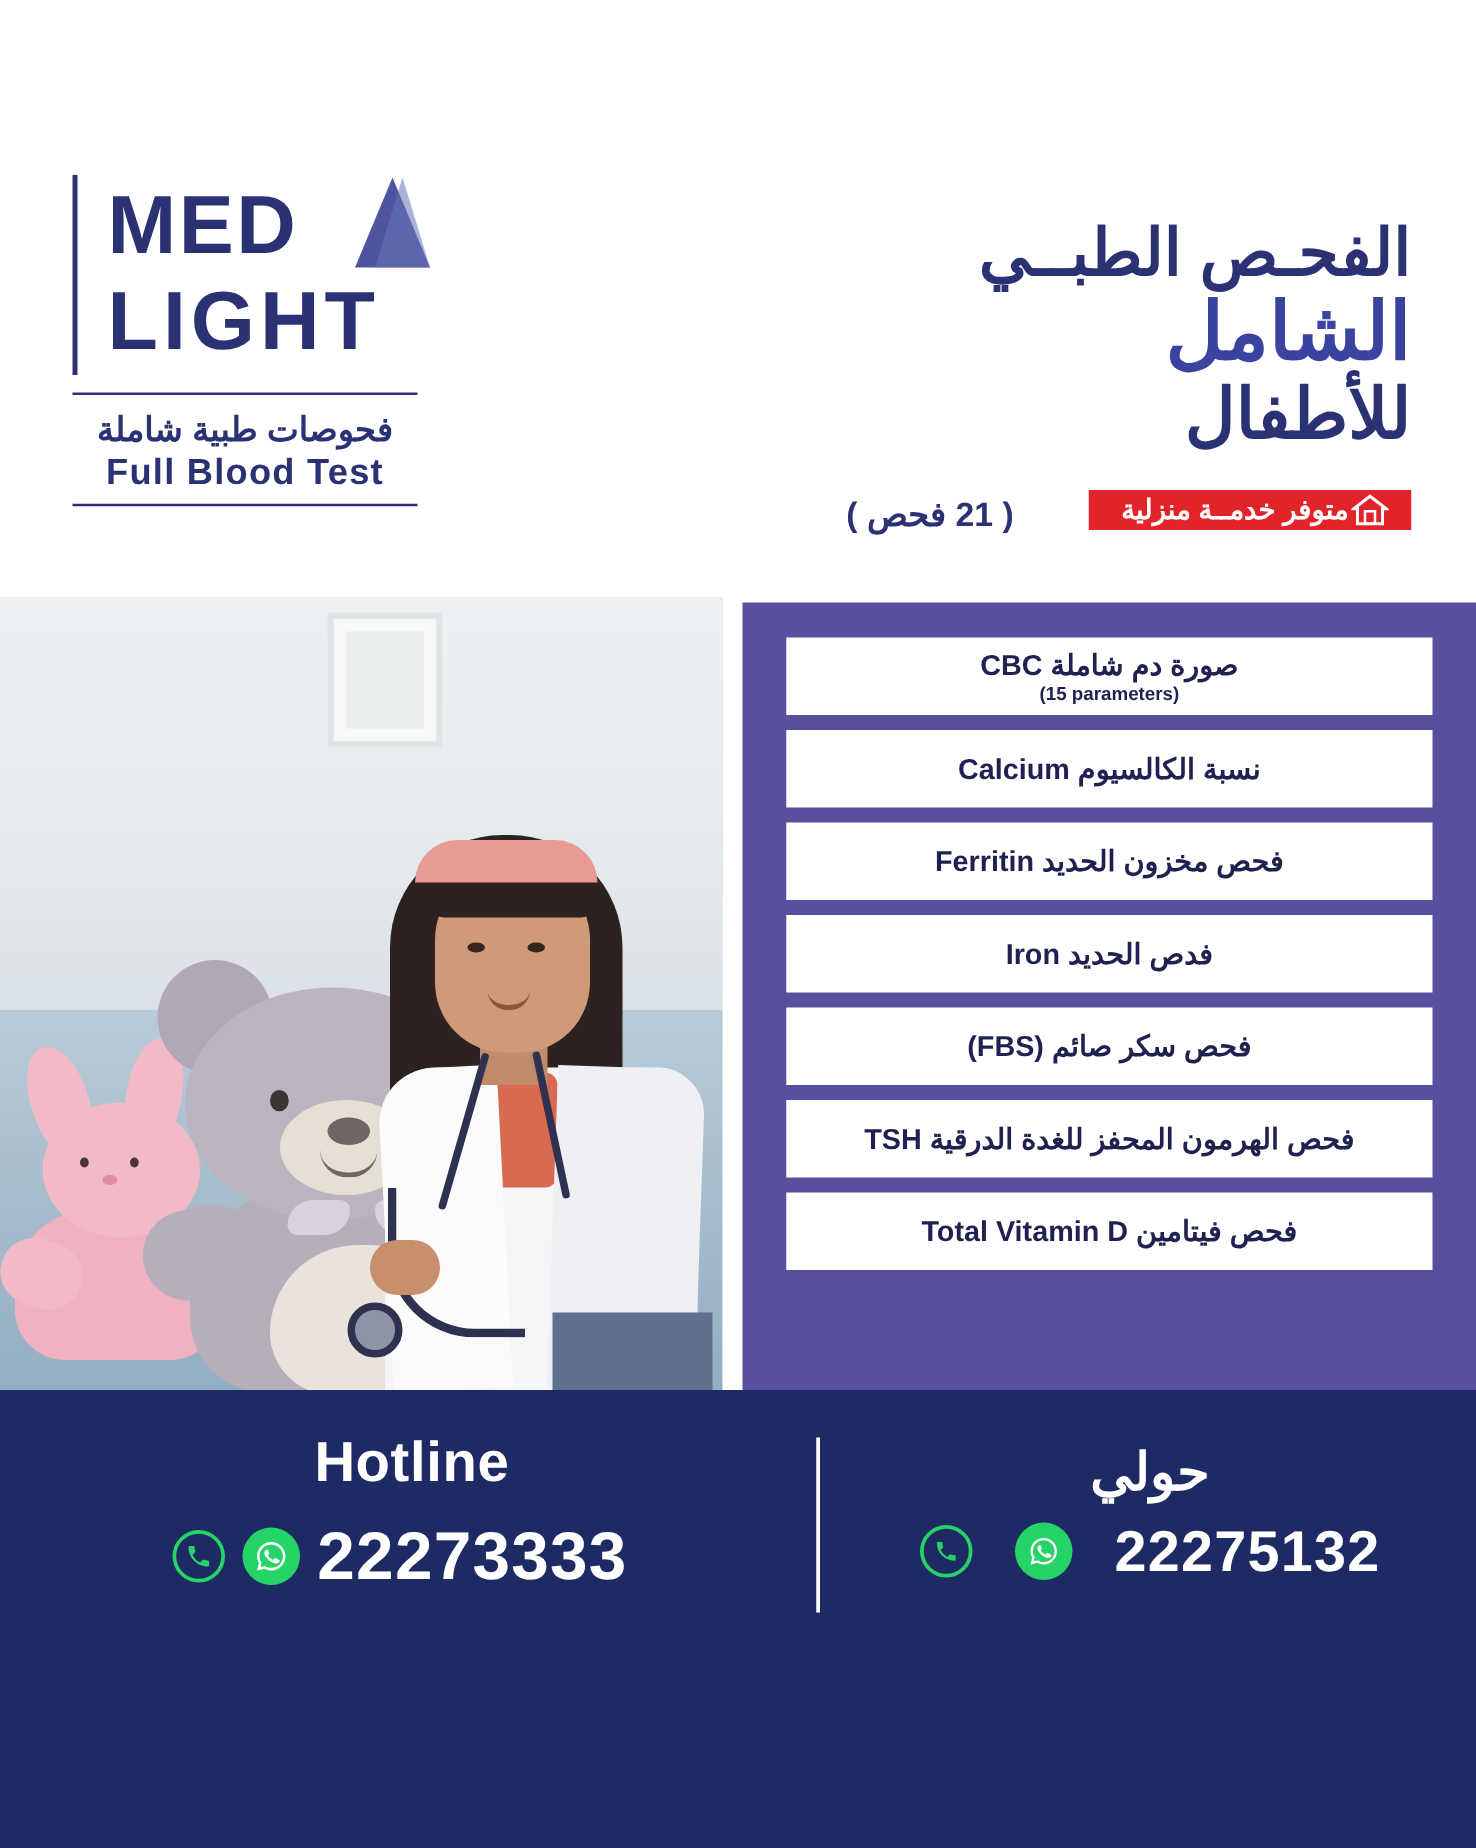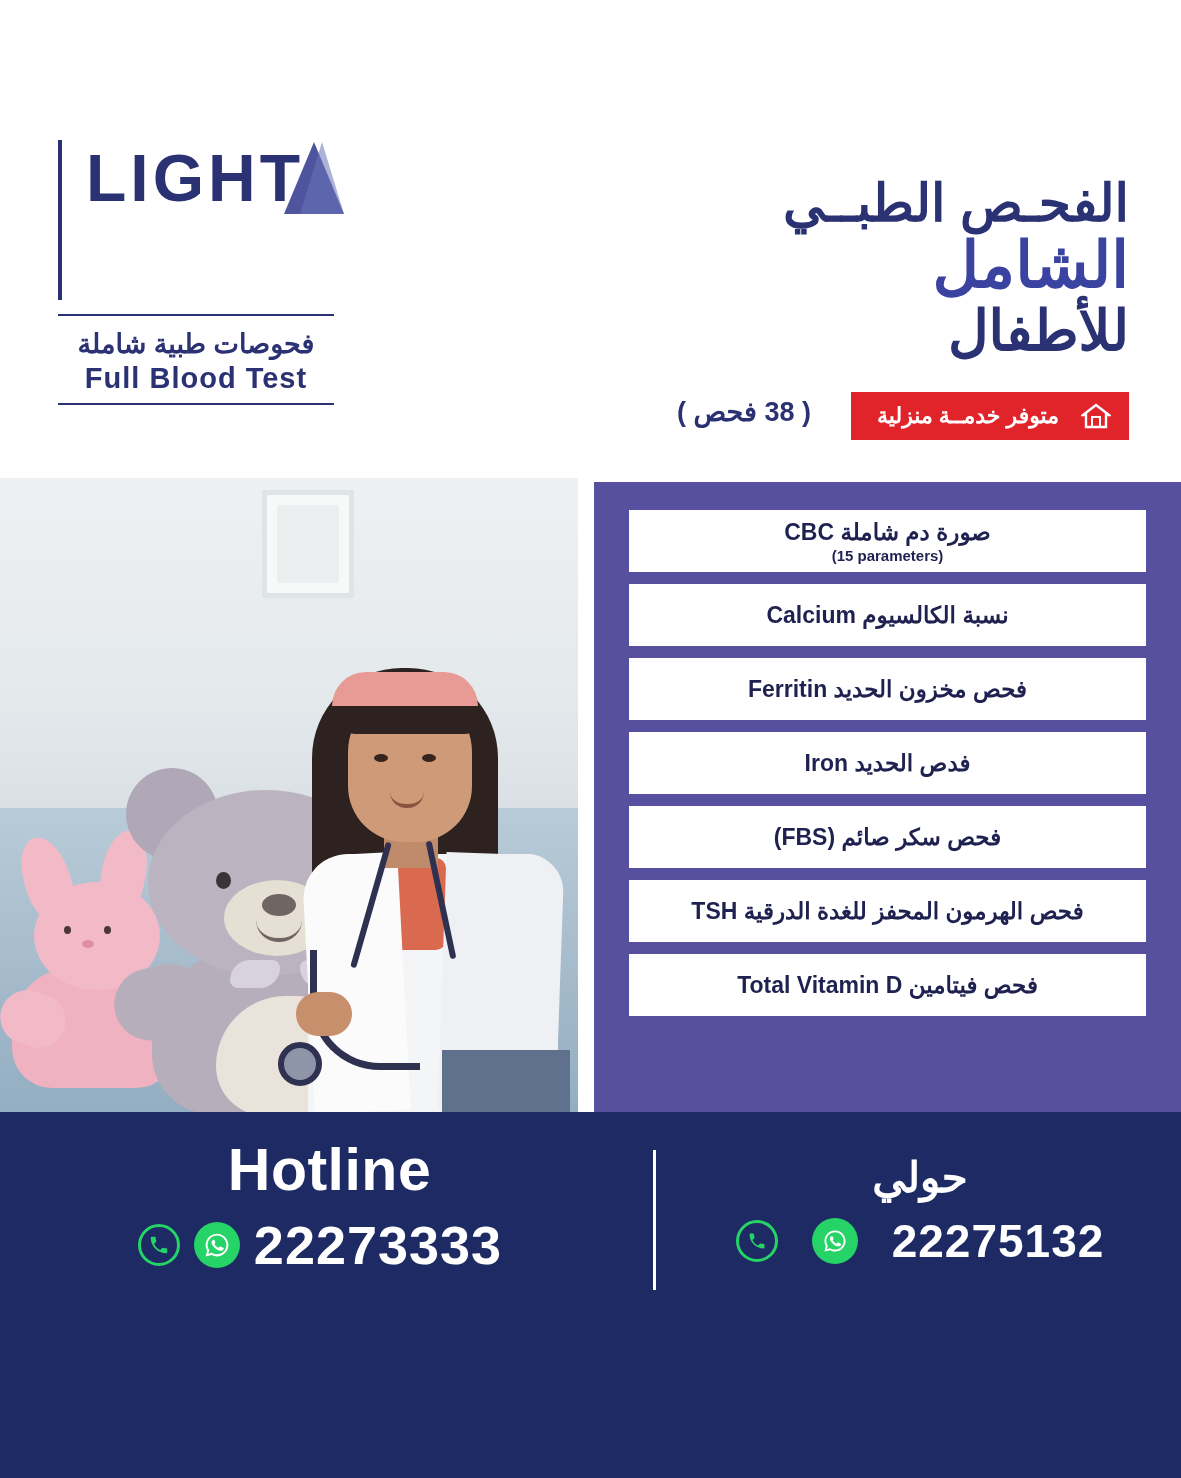--- a/index.html
+++ b/index.html
@@ -142,26 +142,26 @@
     right: 52px;
     top: 392px;
     width: 700px;
     height: 46px;
     direction: rtl;
   }
   .red-badge {
     position: absolute;
     right: 0;
     top: 0;
-    height: 48px;
+    height: 32px;
     background: #e0242a;
     color: #ffffff;
     display: flex;
     align-items: center;
-    gap: 22px;
+    gap: 2px;
     padding: 0 18px 0 26px;
     font-size: 22px;
     font-weight: bold;
     direction: rtl;
     margin-left: 39px;
   }
   .home-icon svg { display: block; }
   .count-text {
     position: absolute;
     right: 318px;
@@ -295,21 +295,21 @@
   }
   .footer-left {
     position: absolute;
     left: 0;
     top: 28px;
     width: 640px;
     text-align: center;
     color: #ffffff;
   }
   .hotline-label {
-    font-size: 59px;
+    font-size: 45px;
     font-weight: bold;
     letter-spacing: 0.5px;
     line-height: 60px;
     margin-left: 19px;
   }
   .num-row {
     display: flex;
     align-items: center;
     justify-content: center;
     gap: 14px;
@@ -361,20 +361,21 @@
 </style>
 </head>
 <body>
 
 <div class="poster">
 
   <div class="header">
 
     <div class="logo-wrap">
       <div class="logo-mark">
+        <div class="logo-med">MED</div>
         <div class="logo-a-tri"></div>
         <div class="logo-a-tri2"></div>
         <div class="logo-light">LIGHT</div>
       </div>
       <div class="logo-rule"></div>
       <div class="logo-sub-ar">فحوصات طبية شاملة</div>
       <div class="logo-sub-en">Full Blood Test</div>
       <div class="logo-rule-bottom"></div>
     </div>
 
@@ -387,21 +388,21 @@
     <div class="badge-row">
       <div class="red-badge">
         <span class="home-icon">
           <svg width="30" height="28" viewBox="0 0 30 28" fill="none">
             <path d="M15 3 L28 13 L25 13 L25 25 L5 25 L5 13 L2 13 Z" stroke="#ffffff" stroke-width="2.4" fill="none"></path>
             <rect x="11" y="15" width="8" height="10" stroke="#ffffff" stroke-width="2" fill="none"></rect>
           </svg>
         </span>
         <span>متوفر خدمــة منزلية</span>
       </div>
-      <div class="count-text">( 38 فحص )</div>
+      <div class="count-text">( 21 فحص )</div>
     </div>
   </div>
 
   <div class="photo">
     <div class="ph-wall"></div>
     <div class="ph-frame">
       <div class="ph-frame-in"></div>
     </div>
     <div class="ph-wall-line"></div>
     <div class="ph-bed">

